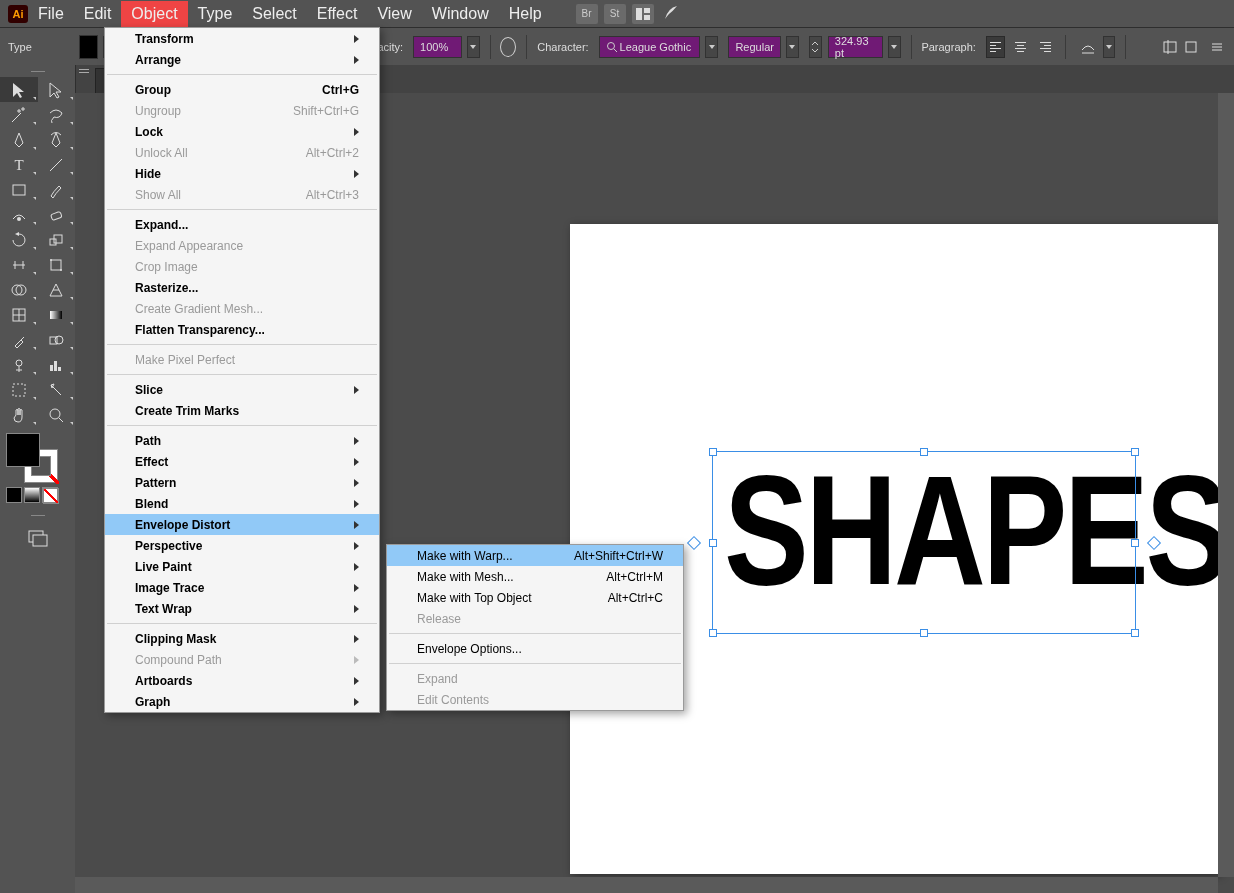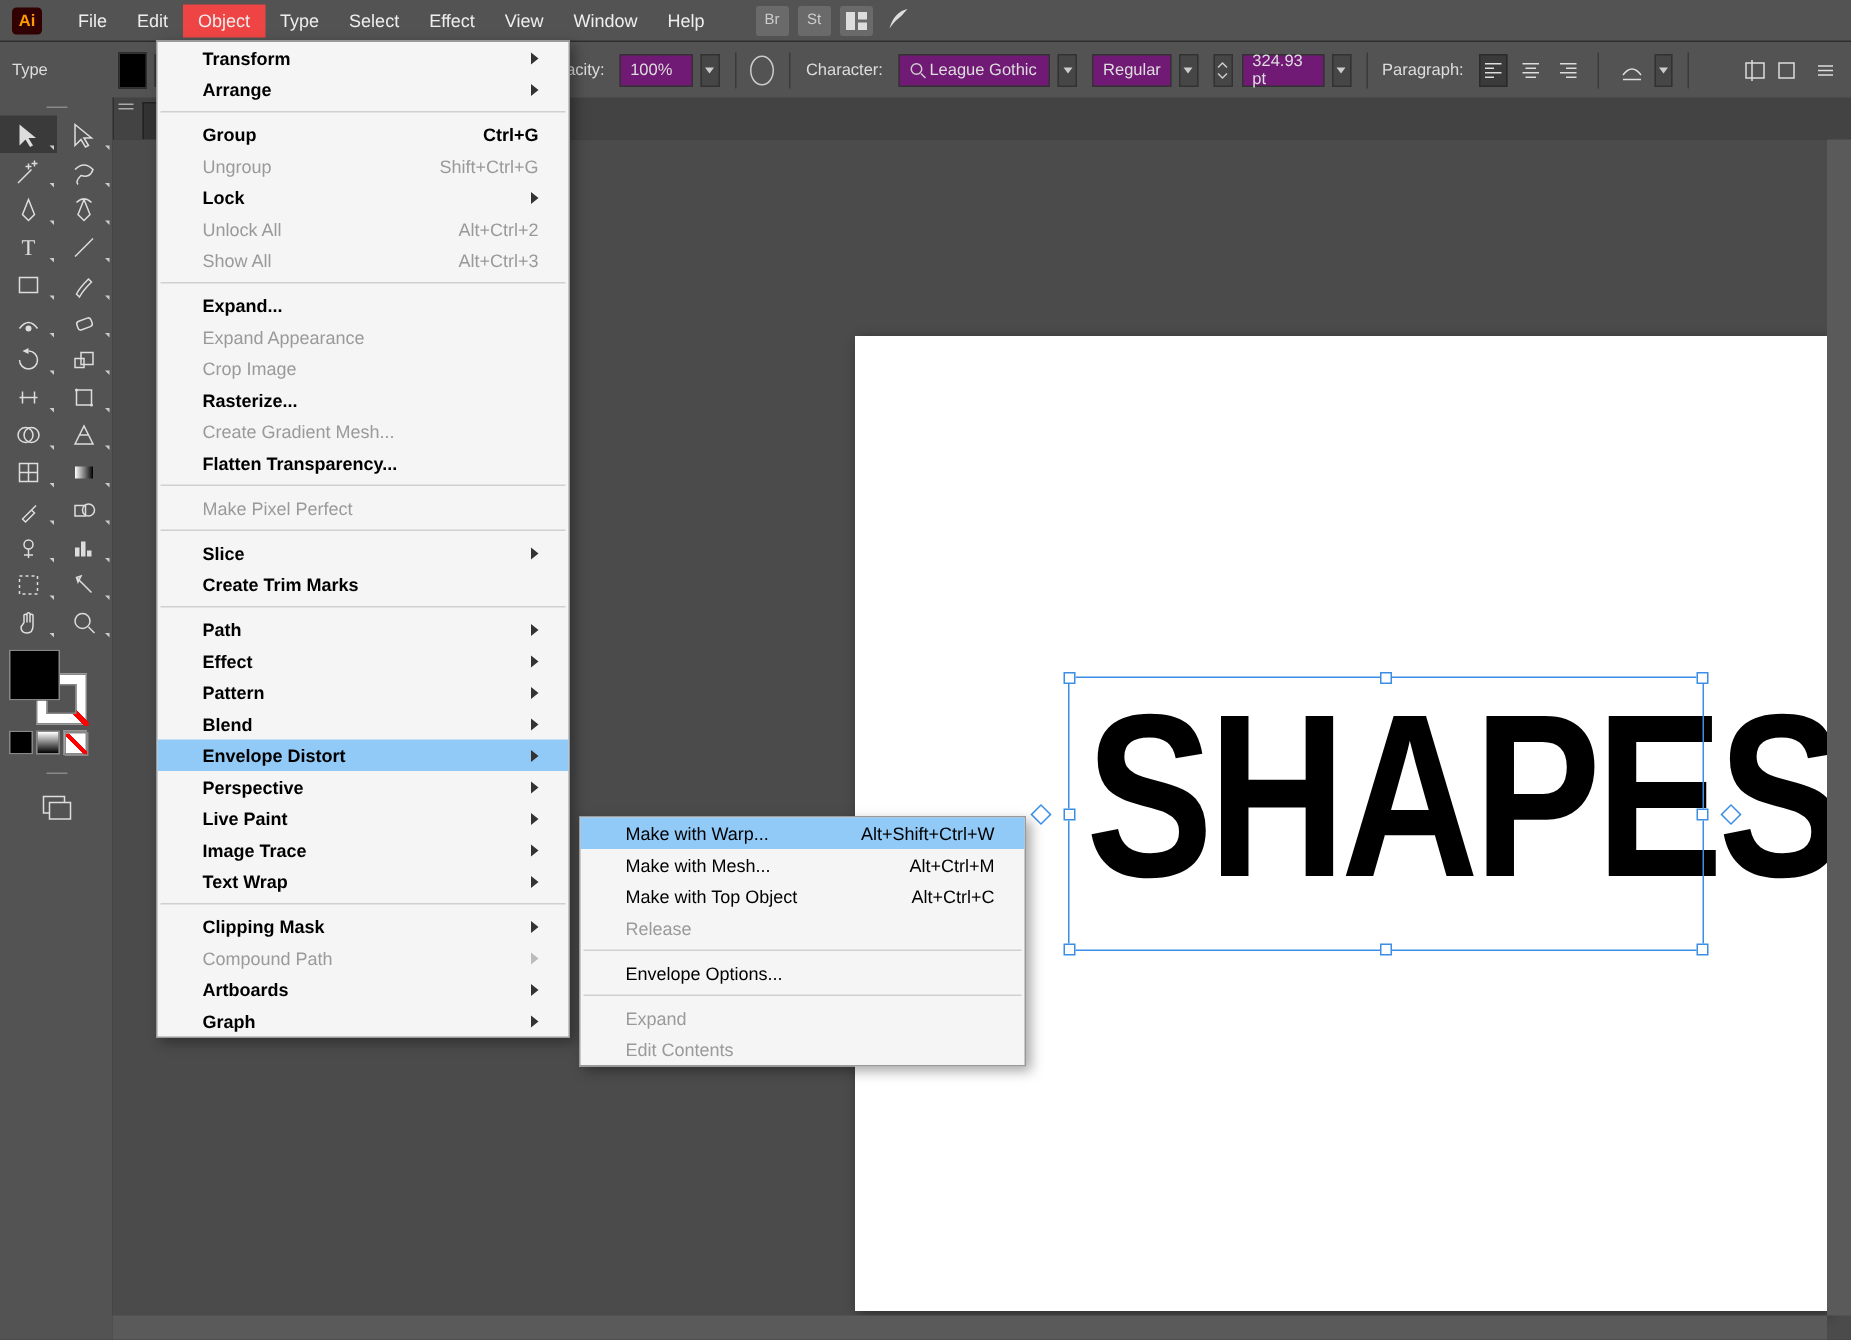--- a/index.html
+++ b/index.html
@@ -1,18 +1,18 @@
 <!DOCTYPE html>
 <html><head>
 <meta charset="utf-8">
 <style>
 html,body{margin:0;padding:0;width:1234px;height:893px;background:#444;font-family:"Segoe UI",Tahoma,sans-serif;font-size:12px;color:#ddd;overflow:hidden;user-select:none}
 .menubar{height:27px;background:#535353;display:flex;align-items:center;padding:0 8px;border-bottom:1px solid #2e2e2e}
-.ai-logo{width:20px;height:18px;background:#310000;border-radius:3px;color:#ff9a00;font-weight:bold;font-size:11px;display:flex;align-items:center;justify-content:center;margin-right:14px}
-.menu-item{padding:4px 10px;color:#eee;font-size:12px;cursor:default}
+.ai-logo{width:20px;height:18px;background:#310000;border-radius:3px;color:#ff9a00;font-weight:bold;font-size:11px;display:flex;align-items:center;justify-content:center;}
+.menu-item{padding:4px 10px;color:#eee;font-size:16px;cursor:default}
 .menu-item.open{background:#ef4444}
 .menubar .spacer{width:18px}
 .top-icon{width:22px;height:20px;background:#6a6a6a;margin-left:6px;display:flex;align-items:center;justify-content:center;font-size:10px;color:#ccc;border-radius:2px}
 .quill{width:20px;height:20px;margin-left:8px}
 .ctrlbar{height:38px;background:#535353;display:flex;align-items:center;padding:0 8px;border-bottom:1px solid #2e2e2e;gap:6px;position:relative}
 .ctrl-label{color:#ddd;font-size:11px;margin-right:4px}
 .swatch{width:22px;height:22px;background:#000;border:1px solid #333}
 .divider{width:1px;height:24px;background:#3a3a3a;margin:0 4px}
 .cb-field{height:20px;background:#701a75;border:1px solid #323232;display:flex;align-items:center;padding:0 6px;color:#ddd;font-size:11px}
 .cb-dd{width:14px;height:20px;background:#464646;border:1px solid #323232;display:flex;align-items:center;justify-content:center;margin-left:-1px}
@@ -619,20 +619,24 @@
       <span>Shift+Ctrl+G</span>
     </div>
     <div class="dd-item bold">
       <span>Lock</span>
       <div class="dd-arrow"></div>
     </div>
     <div class="dd-item disabled">
       <span>Unlock All</span>
       <span>Alt+Ctrl+2</span>
     </div>
+    <div class="dd-item bold">
+      <span>Hide</span>
+      <div class="dd-arrow"></div>
+    </div>
     <div class="dd-item disabled">
       <span>Show All</span>
       <span>Alt+Ctrl+3</span>
     </div>
     <div class="dd-sep"></div>
     <div class="dd-item bold">
       <span>Expand...</span>
     </div>
     <div class="dd-item disabled">
       <span>Expand Appearance</span>

